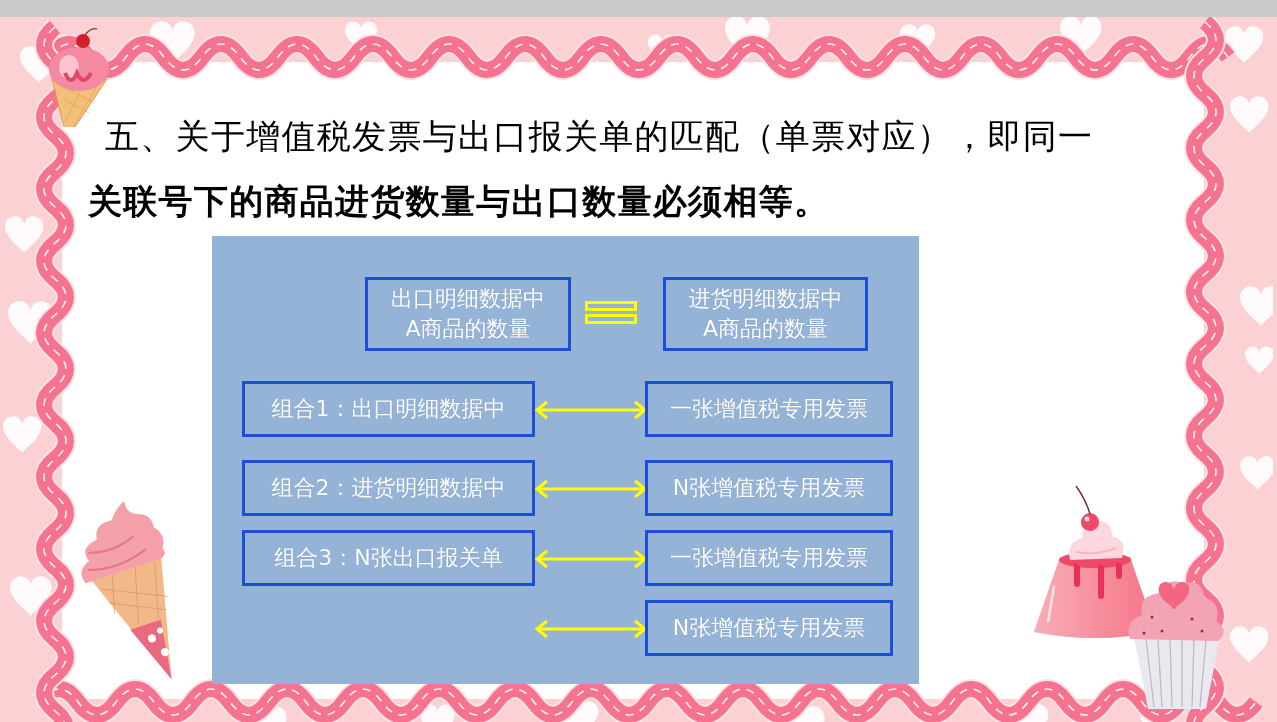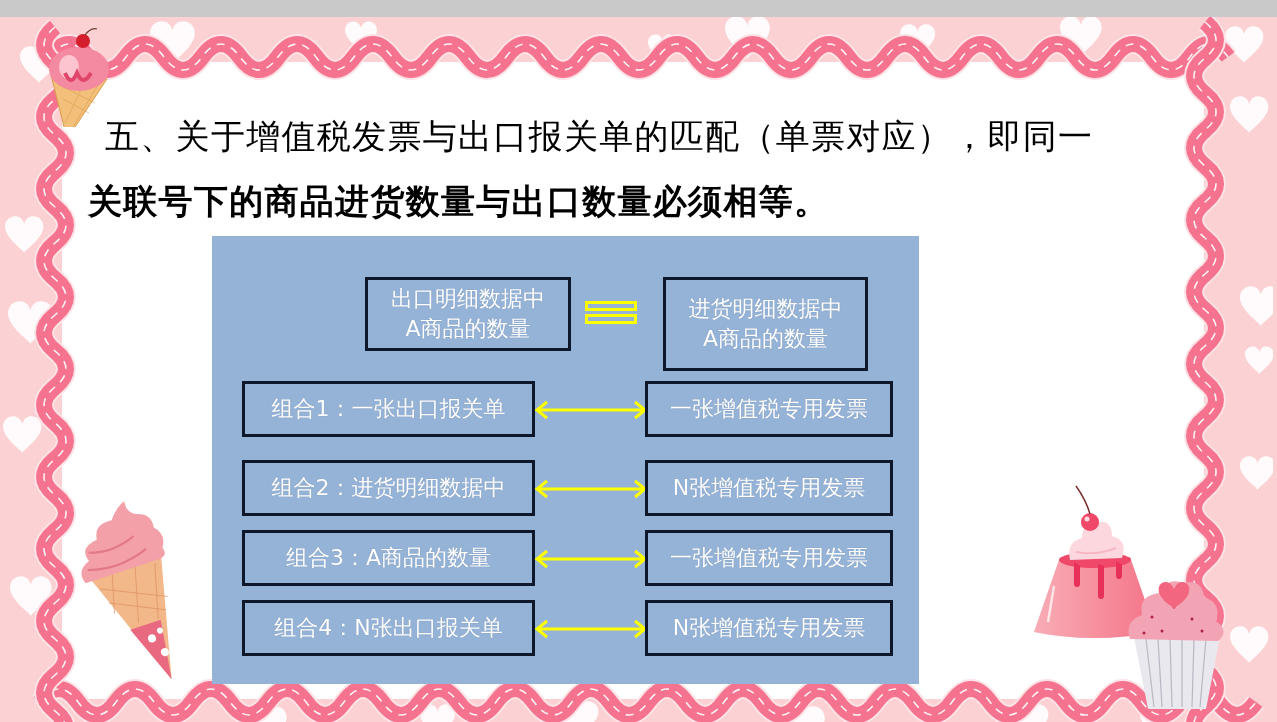--- a/index.html
+++ b/index.html
@@ -30,21 +30,21 @@
   .heading.l2 { left: 88px; top: 167px; letter-spacing: 1.3px; font-weight: bold; }
 
   .panel {
     position: absolute;
     left: 212px; top: 219px;
     width: 707px; height: 448px;
     background: #95b3d7;
   }
   .ybox {
     position: absolute;
-    border: 3px solid #0f172a;
+    border: 3px solid #1d4ed8;
     box-sizing: border-box;
     color: #ffffff;
     font-family: "DejaVu Sans", "Liberation Sans", sans-serif;
     display: flex; align-items: center; justify-content: center;
     text-align: center;
     text-shadow: 0 0 1px rgba(60,80,110,0.35);
     white-space: nowrap;
   }
   .ybox.top {
     font-size: 22px; line-height: 30px;
@@ -123,50 +123,49 @@
     <div class="ybox top" style="left:153px; top:41px; width:206px; height:74px;">
       <span>出口明细数据中</span>
       <span>A商品的数量</span>
     </div>
 
     <div>
       <div class="eq-bar" style="left:373px; top:65px;"></div>
       <div class="eq-bar" style="left:373px; top:78px;"></div>
     </div>
 
-    <div class="ybox top" style="left:451px; top:41px; width:205px; height:94px;">
+    <div class="ybox top" style="left:451px; top:41px; width:205px; height:74px;">
       <span>进货明细数据中</span>
       <span>A商品的数量</span>
     </div>
 
-    <div class="ybox row" style="left:30px; top:145px; width:293px; height:56px;">组合1：一张出口报关单</div>
+    <div class="ybox row" style="left:30px; top:145px; width:293px; height:56px;">组合1：出口明细数据中</div>
     <svg class="arrow" width="116" height="20" style="left:321px; top:164px;">
       <line x1="4" y1="10" x2="112" y2="10" stroke="#ffff00" stroke-width="3"></line>
       <polyline points="14,2 4,10 14,18" fill="none" stroke="#ffff00" stroke-width="3"></polyline>
       <polyline points="102,2 112,10 102,18" fill="none" stroke="#ffff00" stroke-width="3"></polyline>
     </svg>
     <div class="ybox row" style="left:433px; top:145px; width:248px; height:56px;">一张增值税专用发票</div>
 
     <div class="ybox row" style="left:30px; top:224px; width:293px; height:56px;">组合2：进货明细数据中</div>
     <svg class="arrow" width="116" height="20" style="left:321px; top:243px;">
       <line x1="4" y1="10" x2="112" y2="10" stroke="#ffff00" stroke-width="3"></line>
       <polyline points="14,2 4,10 14,18" fill="none" stroke="#ffff00" stroke-width="3"></polyline>
       <polyline points="102,2 112,10 102,18" fill="none" stroke="#ffff00" stroke-width="3"></polyline>
     </svg>
     <div class="ybox row" style="left:433px; top:224px; width:248px; height:56px;">N张增值税专用发票</div>
 
-    <div class="ybox row" style="left:30px; top:294px; width:293px; height:56px;">组合3：A商品的数量</div>
+    <div class="ybox row" style="left:30px; top:294px; width:293px; height:56px;">组合3：N张出口报关单</div>
     <svg class="arrow" width="116" height="20" style="left:321px; top:313px;">
       <line x1="4" y1="10" x2="112" y2="10" stroke="#ffff00" stroke-width="3"></line>
       <polyline points="14,2 4,10 14,18" fill="none" stroke="#ffff00" stroke-width="3"></polyline>
       <polyline points="102,2 112,10 102,18" fill="none" stroke="#ffff00" stroke-width="3"></polyline>
     </svg>
     <div class="ybox row" style="left:433px; top:294px; width:248px; height:56px;">一张增值税专用发票</div>
 
-    <div class="ybox row" style="left:30px; top:364px; width:293px; height:56px;">组合4：N张出口报关单</div>
     <svg class="arrow" width="116" height="20" style="left:321px; top:383px;">
       <line x1="4" y1="10" x2="112" y2="10" stroke="#ffff00" stroke-width="3"></line>
       <polyline points="14,2 4,10 14,18" fill="none" stroke="#ffff00" stroke-width="3"></polyline>
       <polyline points="102,2 112,10 102,18" fill="none" stroke="#ffff00" stroke-width="3"></polyline>
     </svg>
     <div class="ybox row" style="left:433px; top:364px; width:248px; height:56px;">N张增值税专用发票</div>
   </div>
 
   <svg class="deco" width="70" height="100" style="left:45px; top:10px;">
     <polygon points="6,48 62,52 22,112" fill="#f2c07a" stroke="#d99a4a" stroke-width="1"></polygon>

